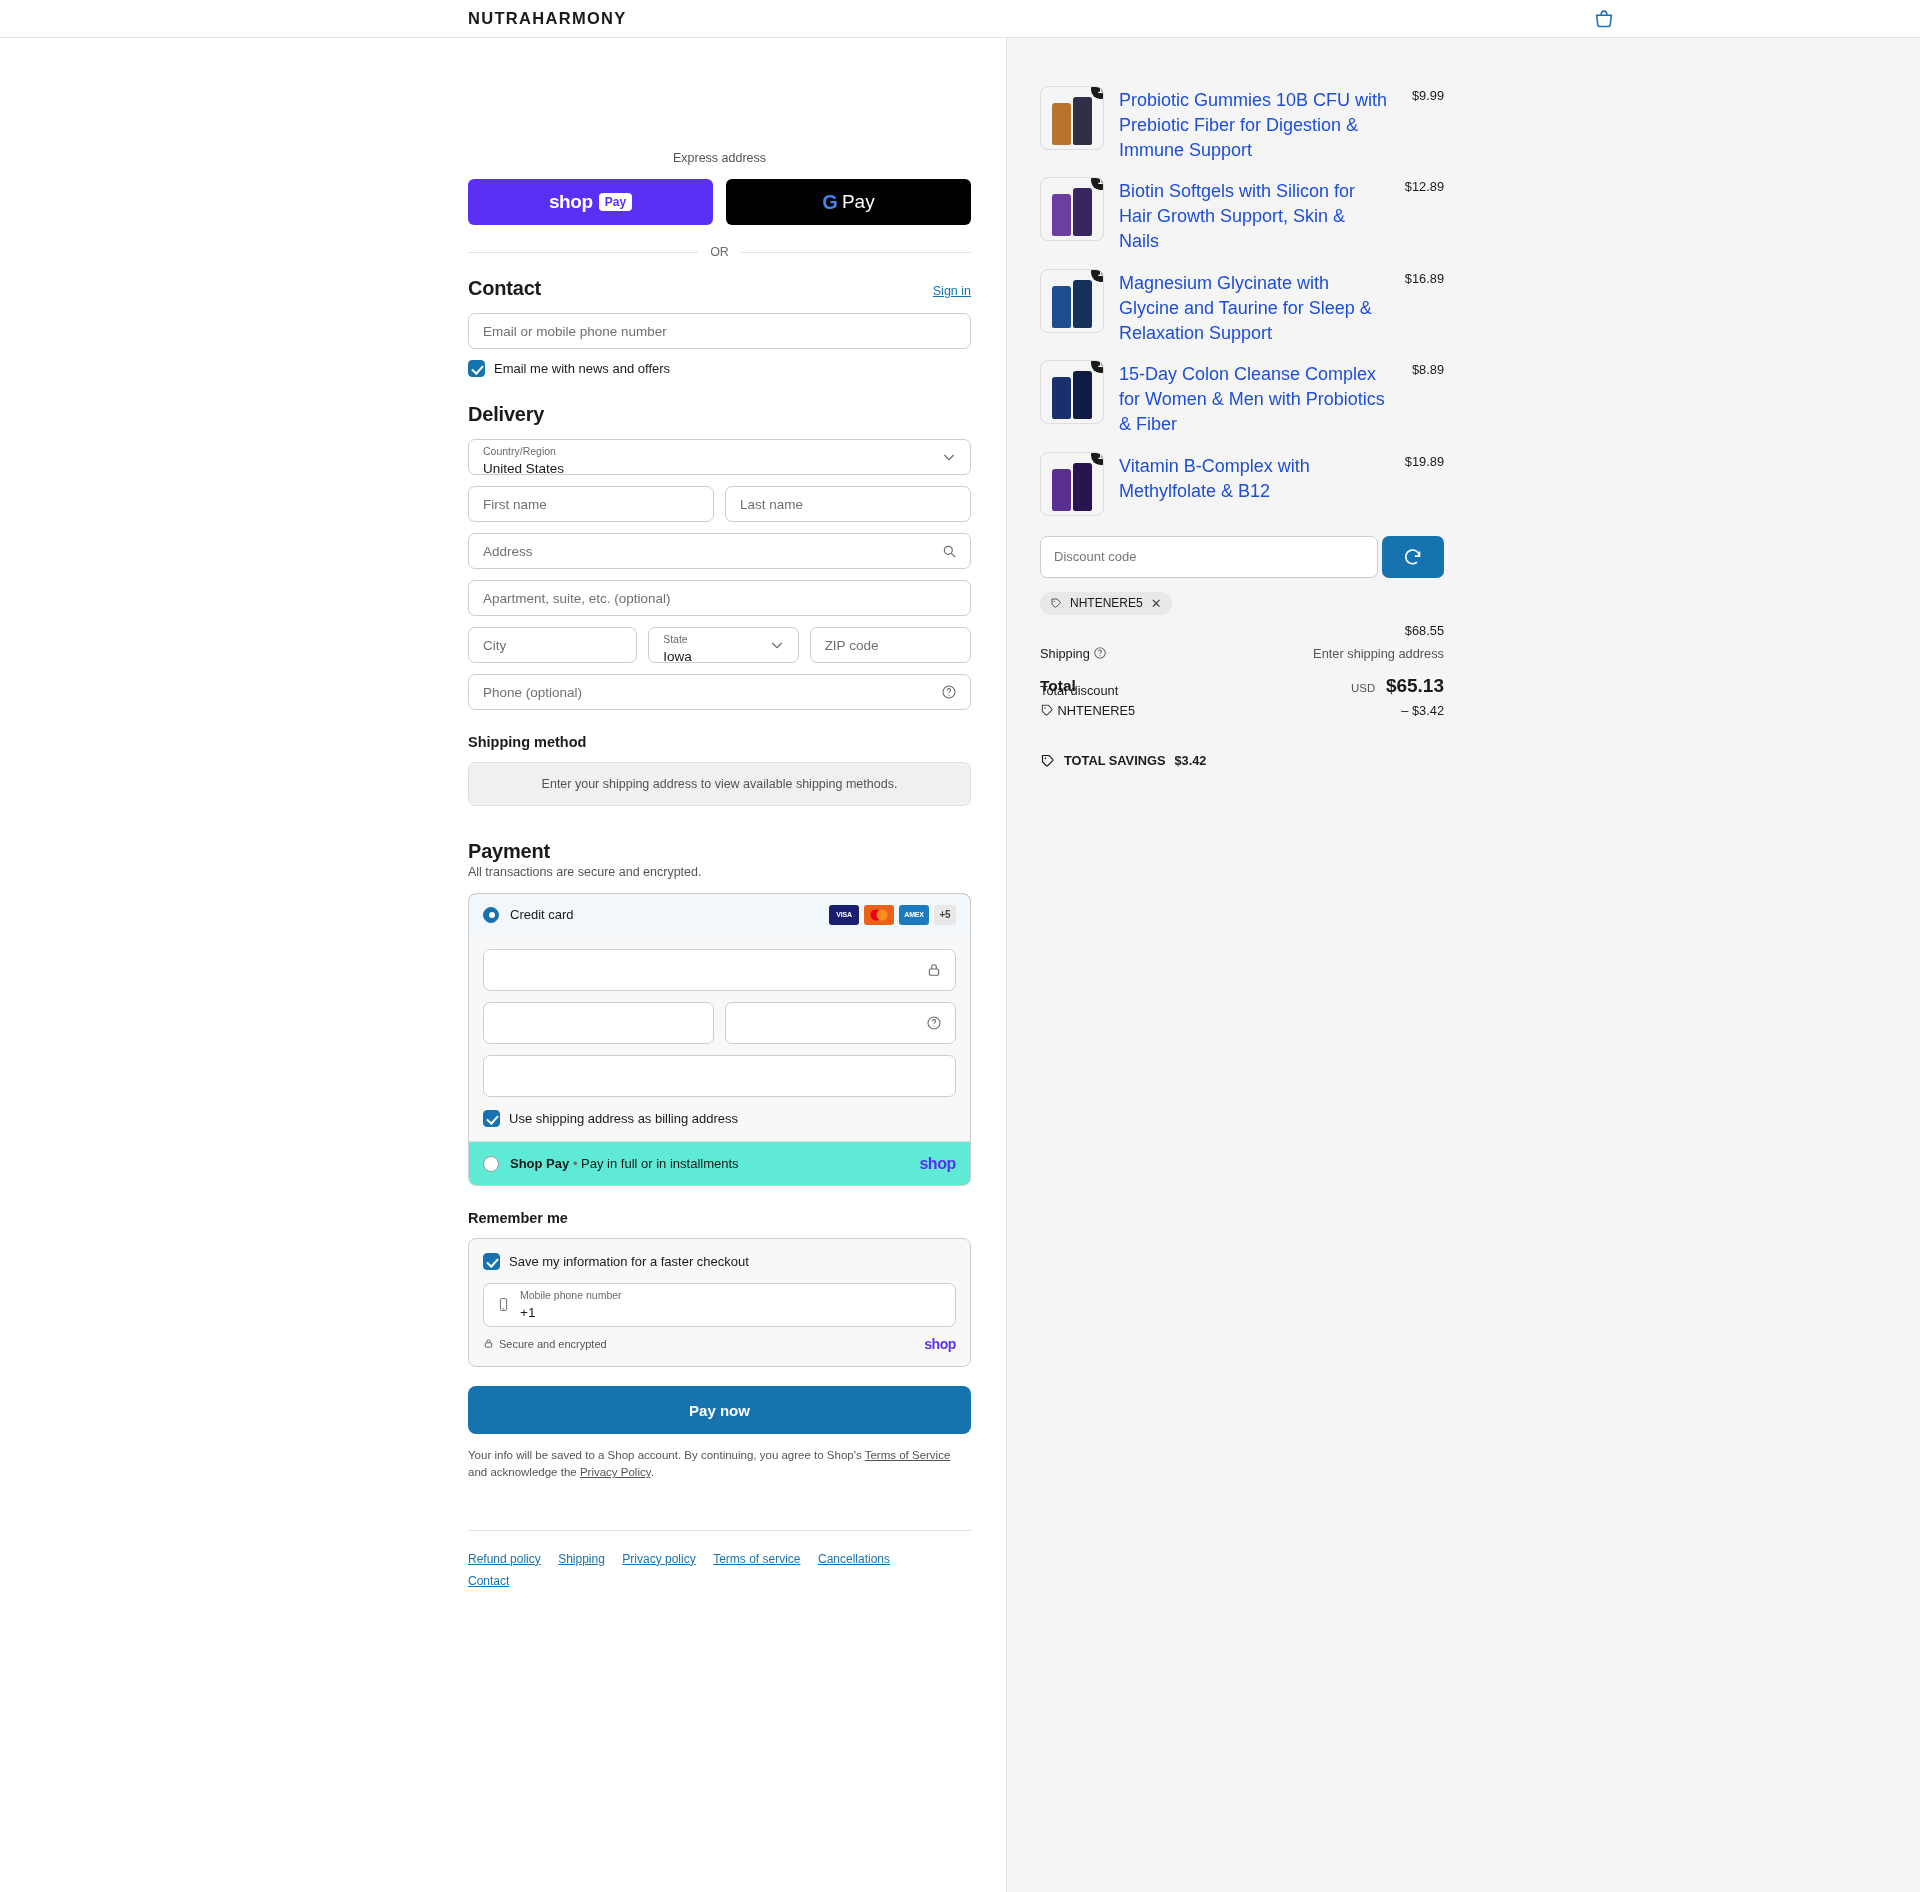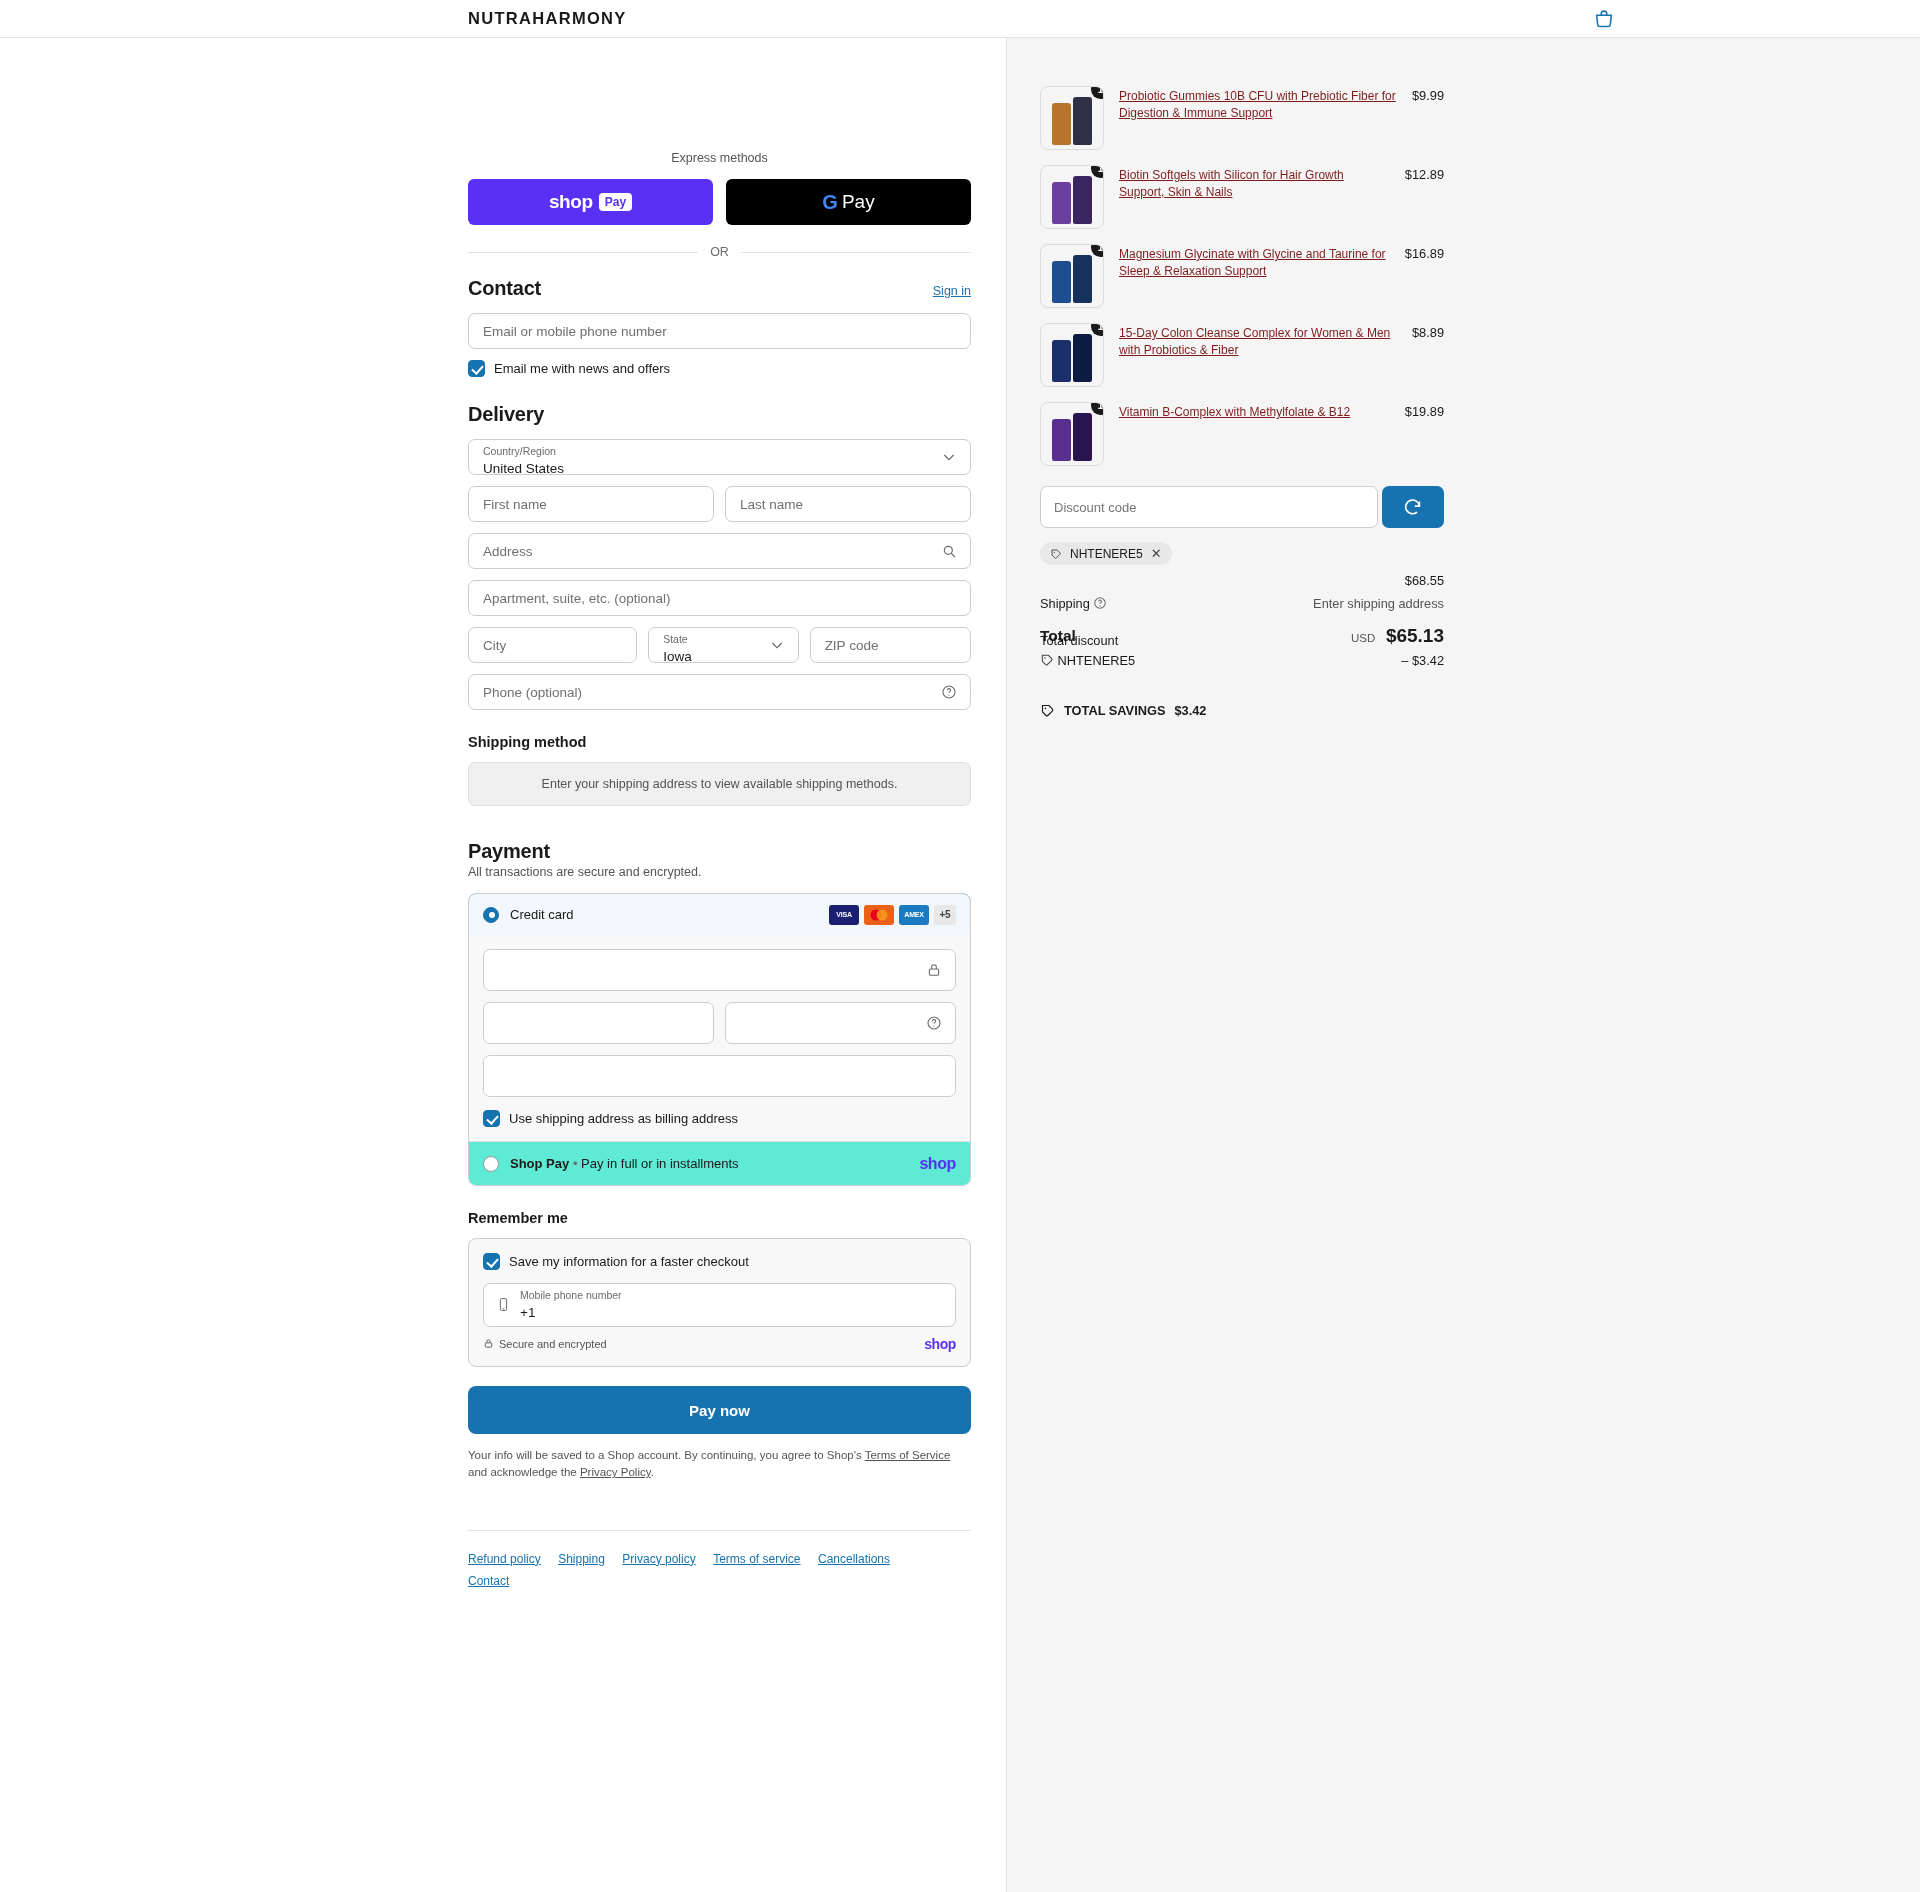--- a/index.html
+++ b/index.html
@@ -423,25 +423,24 @@
     width: 19px; height: 19px;
     border-radius: 50%;
     background: #1a1a1a;
     color: #fff;
     font-size: 10px;
     display: flex; align-items: center; justify-content: center;
     font-weight: bold;
   }
   .li-title {
     flex: 1;
-    font-size: 12px;
+    font-size: 18px;
     line-height: 1.38;
-    color: #7f1d1d;
+    color: #1d4ed8;
     padding-top: 2px;
-    text-decoration: underline;
   }
   .li-price {
     font-size: 12.8px;
     color: #1a1a1a;
     white-space: nowrap;
     padding-top: 2px;
   }
 
   .disc-row {
     display: flex;
@@ -529,21 +528,21 @@
   </div>
 </div>
 
 <div class="page">
 
   <div class="left">
     <div class="form-col">
 
       
       <div>
-        <div class="express-label">Express methods</div>
+        <div class="express-label">Express address</div>
         <div class="express-btns">
           <button class="xbtn shoppay">
             <span class="shoppay-word">shop</span>
             <span class="shoppay-pill">Pay</span>
           </button>
           <button class="xbtn gpay">
             <span class="gpay-g"><i style="color:#4285f4">G</i></span>
             <span class="gpay-word">Pay</span>
           </button>
         </div>

